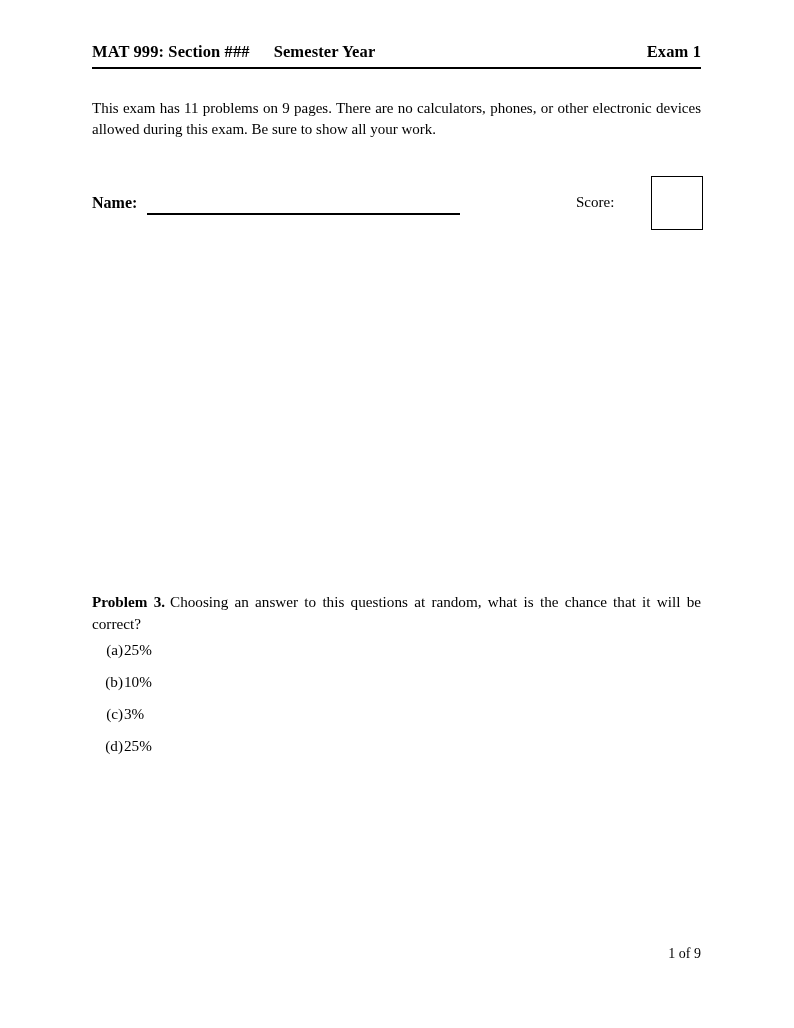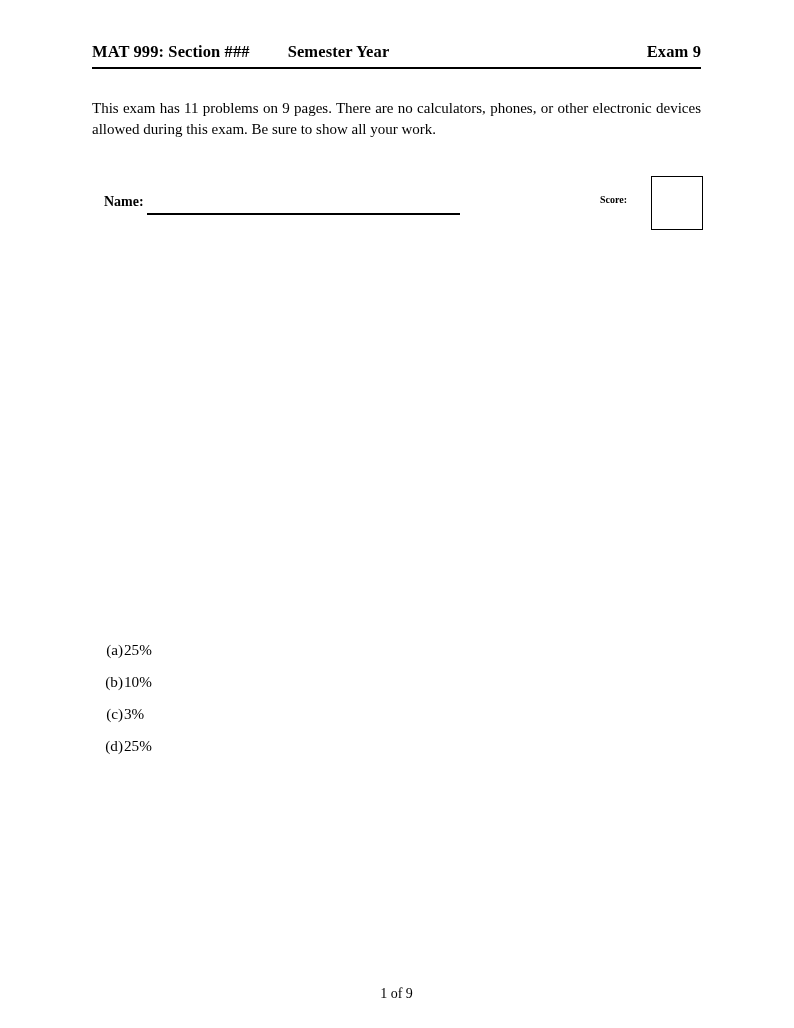--- a/index.html
+++ b/index.html
@@ -32,21 +32,21 @@
     align-items: baseline;
     font-weight: bold;
     font-size: 16.5px;
     letter-spacing: 0.1px;
   }
   .header .course {
     white-space: nowrap;
   }
   .header .semester {
     white-space: nowrap;
-    margin-left: 38px;
+    margin-left: 24px;
   }
   .header .examno {
     white-space: nowrap;
     margin-left: auto;
   }
   .header-rule {
     position: absolute;
     left: 92px;
     top: 67px;
     width: 609px;
@@ -69,39 +69,39 @@
   
   .namerow {
     position: absolute;
     left: 92px;
     top: 186px;
     width: 613px;
     height: 60px;
   }
   .name-label {
     position: absolute;
-    left: 12px;
+    left: 0;
     top: 8px;
     font-weight: bold;
-    font-size: 14px;
+    font-size: 16px;
   }
   .name-line {
     position: absolute;
     left: 55px;
     top: 27px;
     width: 313px;
     height: 1.6px;
     background: #000000;
   }
   .score-label {
     position: absolute;
-    left: 508px;
+    left: 484px;
     top: 8px;
-    font-weight: bold;
-    font-size: 10px;
+    font-weight: normal;
+    font-size: 15px;
   }
   .score-box {
     position: absolute;
     left: 559px;
     top: -10px;
     width: 52px;
     height: 54px;
     border: 1.6px solid #000000;
     background: #ffffff;
     box-sizing: border-box;
@@ -147,49 +147,52 @@
   }
   .choice .cvalue {
     margin-left: 1px;
     white-space: nowrap;
   }
 
   
   .footer {
     position: absolute;
     left: 92px;
-    top: 986px;
-    width: 609px;
-    text-align: center;
+    top: 946px;
+    width: 609px;
+    text-align: right;
     font-size: 14px;
   }
 </style>
 </head>
 <body>
 
 <div class="page">
 
   <div class="header">
     <span class="course">MAT 999: Section ###</span>
     <span class="semester">Semester Year</span>
-    <span class="examno">Exam 9</span>
+    <span class="examno">Exam 1</span>
   </div>
   <div class="header-rule"></div>
 
   <div class="intro">This exam has 11 problems on 9 pages. There are no calculators, phones, or other electronic devices allowed during this exam. Be sure to show all your work.</div>
 
   <div class="namerow">
     <span class="name-label">Name:</span>
     <div class="name-line"></div>
     <span class="score-label">Score:</span>
     <div class="score-box"></div>
   </div>
 
 
 
+  <div class="problem" id="problem-3">
+    <span class="ptitle">Problem 3.</span><span class="ptext">Choosing an answer to this questions at random, what is the chance that it will be correct?</span>
+  </div>
 
   <div class="choices">
     <div class="choice">
       <span class="clabel">(a)</span>
       <span class="cvalue">25%</span>
     </div>
     <div class="choice">
       <span class="clabel">(b)</span>
       <span class="cvalue">10%</span>
     </div>

